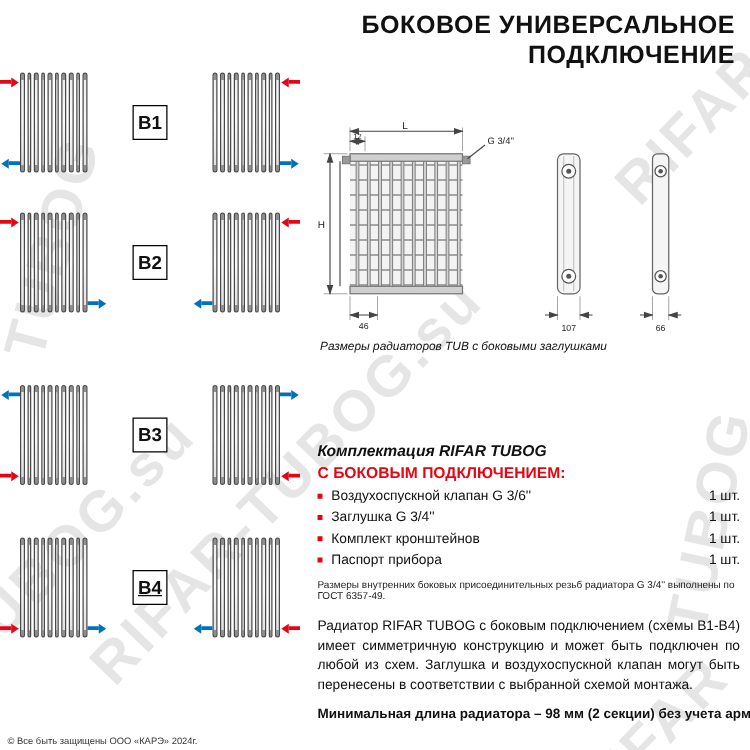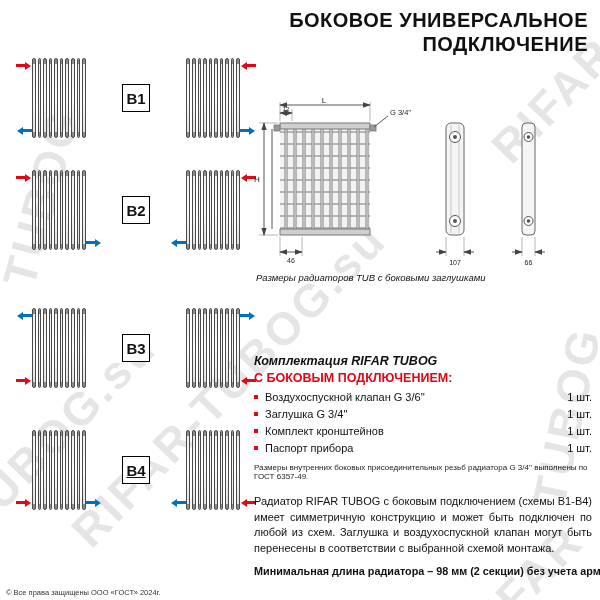--- a/index.html
+++ b/index.html
@@ -15,21 +15,21 @@
   .w4{left:468px;top:616px;transform:rotate(-46deg);}
   .w5{left:500px;top:128px;transform:rotate(-46deg);}
   .w6{left:-150px;top:620px;transform:rotate(-46deg);}
 
   
   .title{position:absolute;top:8px;right:12px;text-align:right;font-weight:700;
          font-size:20px;line-height:1.22;letter-spacing:.5px;z-index:1;}
 
   
   .schemes{position:absolute;left:0;top:56px;width:240px;height:480px;z-index:1;}
-  .scheme-row{position:absolute;left:16px;width:100%;height:84px;display:flex;align-items:center;
+  .scheme-row{position:absolute;left:0;width:100%;height:84px;display:flex;align-items:center;
               justify-content:space-between;padding:0 16px;box-sizing:border-box;gap:36px;}
   .scheme-row[data-idx="0"]{top:0;}
   .scheme-row[data-idx="1"]{top:112px;}
   .scheme-row[data-idx="2"]{top:250px;}
   .scheme-row[data-idx="3"]{top:372px;text-decoration:underline;}
   .diagram{position:relative;width:76px;height:80px;}
   .rad{display:flex;gap:2px;height:80px;}
   .tube{flex:1;border:1px solid #4a4a4a;border-radius:2px;
         background:linear-gradient(180deg,#8e8e8e 0,#8e8e8e 5px,#efefef 5px,#fafafa 50%,
                    #e2e2e2 calc(100% - 5px),#8e8e8e calc(100% - 5px),#8e8e8e 100%);}
@@ -328,14 +328,14 @@
           <span class="bullet"></span>
           <span class="equip-name">Паспорт прибора</span>
           <span class="equip-qty">1 шт.</span>
         </div>
       </div>
     <div class="equip-note">Размеры внутренних боковых присоединительных резьб радиатора G 3/4'' выполнены по ГОСТ 6357-49.</div>
     <div class="desc-par">Радиатор RIFAR TUBOG с боковым подключением (схемы В1-В4) имеет симметричную конструкцию и может быть подключен по любой из схем. Заглушка и воздухоспускной клапан могут быть перенесены в соответствии с выбранной схемой монтажа.</div>
     <div class="desc-bold">Минимальная длина радиатора – 98 мм (2 секции) без учета арматуры.</div>
   </div>
 
-  <div class="footer">© Все права защищены ООО «ГОСТ» 2024г.</div>
+  <div class="footer">© Все быть защищены ООО «КАРЭ» 2024г.</div>
 </div>
 
 </body></html>

